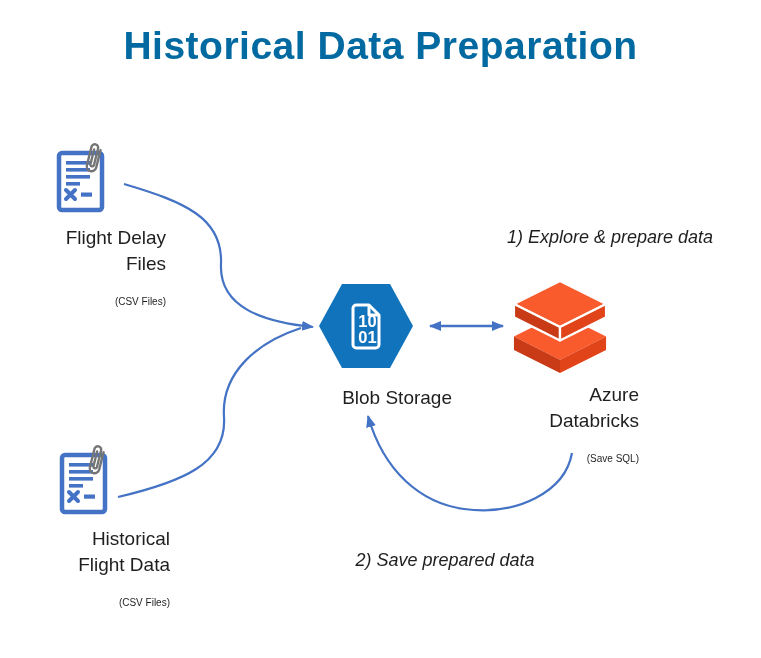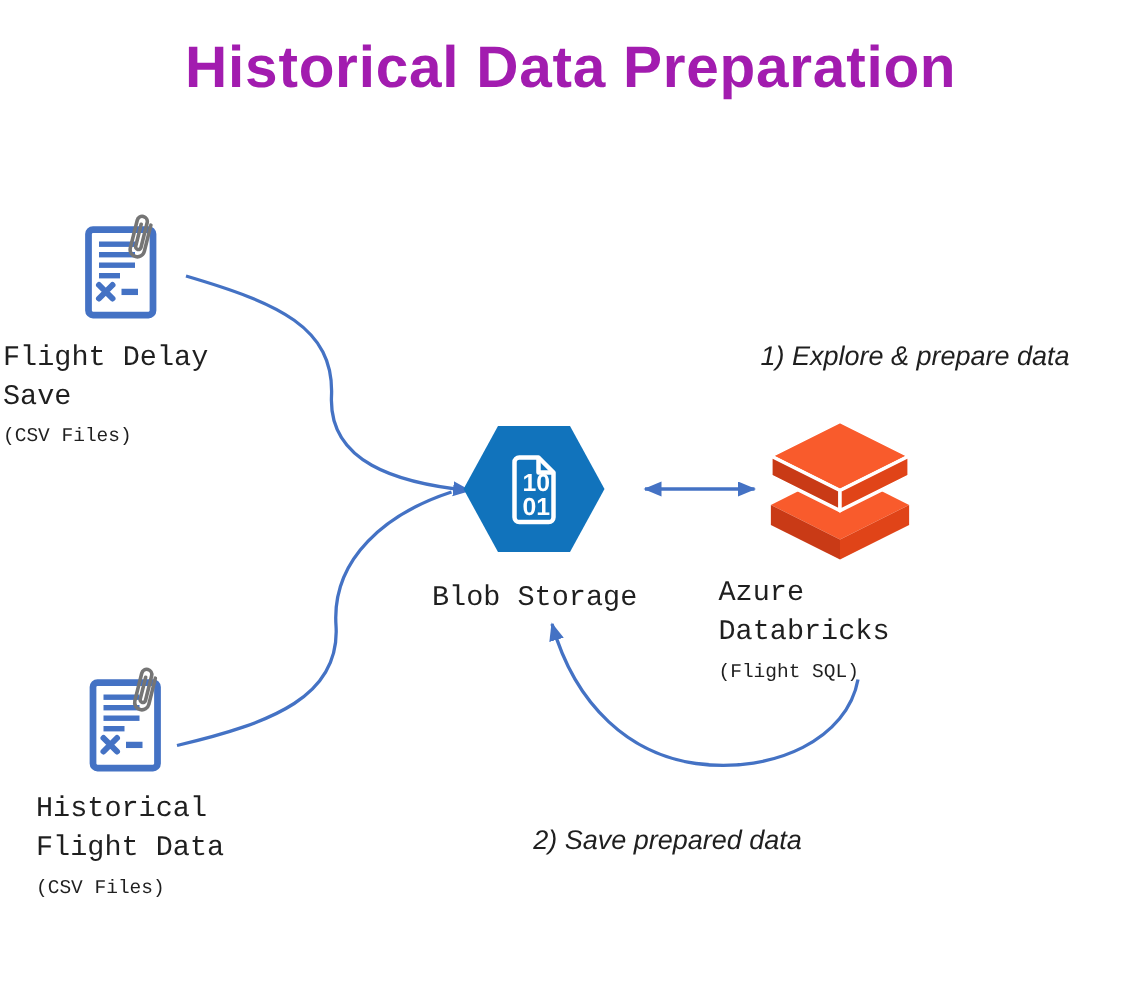--- a/index.html
+++ b/index.html
@@ -2,28 +2,28 @@
 <html><head>
 <meta charset="utf-8">
 <style>
   html,body { margin:0; padding:0; background:#fff; }
   .canvas {
     position:relative; width:761px; height:658px; background:#ffffff;
     font-family:"Liberation Sans", sans-serif; color:#1f1f1f; overflow:hidden;
   }
   .title {
     position:absolute; top:24px; left:0; right:0; margin:0;
-    text-align:center; font-size:39px; font-weight:bold; color:#a21caf;
+    text-align:center; font-size:39px; font-weight:bold; color:#0369a1;
     letter-spacing:0.5px;
   }
   .connectors { position:absolute; left:0; top:0; width:761px; height:658px; pointer-events:none; }
   .abs { position:absolute; }
-  .node-label { text-align:left; font-size:19px; line-height:1.37;font-family:Liberation Mono, monospace; }
+  .node-label { text-align:right; font-size:19px; line-height:1.37; }
   .node-label .line { display:block; }
-  .sublabel { display:block; font-size:13px; line-height:1.3; margin-top:6px; }
+  .sublabel { display:block; font-size:10px; line-height:1.3; margin-top:18px; }
   .annotation { text-align:center; font-size:18px; font-style:italic; line-height:1.45; }
   svg text { font-family:"Liberation Sans", sans-serif; }
 </style>
 </head>
 <body>
 
 <div class="canvas">
 
   <h1 class="title">Historical Data Preparation</h1>
 
@@ -50,47 +50,47 @@
         <rect x="26" y="54.5" width="11" height="4.2"></rect>
       </g>
       <path d="M11 52 L20 61 M20 52 L11 61" fill="none" stroke-width="4" stroke-linecap="round" stroke="#4472c4"></path>
       <g fill="none" stroke-width="2.4" stroke-linecap="round" transform="translate(33 3) rotate(14 7 17)" stroke="#757575">
         <path d="M 10.5 8 V 26 a 4.8 4.8 0 0 1 -9.6 0 V 7 a 3.4 3.4 0 0 1 6.8 0 V 24 a 1.8 1.8 0 0 1 -3.6 0 V 9"></path>
       </g>
     </svg>
   </div>
   <div class="abs node-label" style="left:2px; top:225px; width:164px;">
     <span class="line">Flight Delay</span>
-    <span class="line">Save</span>
+    <span class="line">Files</span>
     <span class="sublabel">(CSV Files)</span>
   </div>
 
   <div class="abs" style="left:58px; top:440px;">
     <svg width="62" height="78" viewBox="0 0 62 78">
       <rect x="4" y="15" width="43" height="57" rx="3" fill="#ffffff" stroke-width="4.5" stroke="#4472c4"></rect>
       <g fill="#4472c4">
         <rect x="11" y="23" width="24" height="3.6"></rect>
         <rect x="11" y="30" width="24" height="3.6"></rect>
         <rect x="11" y="37" width="24" height="3.6"></rect>
         <rect x="11" y="44" width="14" height="3.6"></rect>
         <rect x="26" y="54.5" width="11" height="4.2"></rect>
       </g>
       <path d="M11 52 L20 61 M20 52 L11 61" fill="none" stroke-width="4" stroke-linecap="round" stroke="#4472c4"></path>
       <g fill="none" stroke-width="2.4" stroke-linecap="round" transform="translate(33 3) rotate(14 7 17)" stroke="#757575">
         <path d="M 10.5 8 V 26 a 4.8 4.8 0 0 1 -9.6 0 V 7 a 3.4 3.4 0 0 1 6.8 0 V 24 a 1.8 1.8 0 0 1 -3.6 0 V 9"></path>
       </g>
     </svg>
   </div>
-  <div class="abs node-label" style="left:24px; top:526px; width:170px;">
+  <div class="abs node-label" style="left:0; top:526px; width:170px;">
     <span class="line">Historical</span>
     <span class="line">Flight Data</span>
     <span class="sublabel">(CSV Files)</span>
   </div>
 
-  <div class="abs" style="left:306px; top:281px;">
+  <div class="abs" style="left:316px; top:281px;">
     <svg width="100" height="90" viewBox="0 0 100 90">
       <polygon points="26,3 74,3 97,45 74,87 26,87 3,45" fill="#1173bc"></polygon>
       <g fill="none" stroke="#ffffff" stroke-width="3" stroke-linejoin="round">
         <path d="M40 24 h13 l10 10 v29.8 a3.2 3.2 0 0 1 -3.2 3.2 h-19.6 a3.2 3.2 0 0 1 -3.2 -3.2 v-36.6 a3.2 3.2 0 0 1 3.2 -3.2 z"></path>
         <path d="M53 24 v10 h10"></path>
       </g>
       <text x="51.5" y="46" text-anchor="middle" font-size="16.5" font-weight="bold" fill="#ffffff">10</text>
       <text x="51.5" y="62" text-anchor="middle" font-size="16.5" font-weight="bold" fill="#ffffff">01</text>
     </svg>
   </div>
@@ -108,21 +108,21 @@
       <g stroke="#ffffff" stroke-width="2.4" stroke-linejoin="round">
         <polygon points="52,2 100,26 52,50 4,26" fill="#f95b2c"></polygon>
         <polygon points="4,26 52,50 52,64 4,40" fill="#c93a16"></polygon>
         <polygon points="52,50 100,26 100,40 52,64" fill="#e04418"></polygon>
       </g>
     </svg>
   </div>
   <div class="abs node-label" style="left:479px; top:382px; width:160px;">
     <span class="line">Azure</span>
     <span class="line">Databricks</span>
-    <span class="sublabel">(Flight SQL)</span>
+    <span class="sublabel">(Save SQL)</span>
   </div>
 
   <div class="abs annotation" style="left:470px; top:224px; width:280px;">1) Explore &amp; prepare data</div>
   <div class="abs annotation" style="left:325px; top:547px; width:240px;">
     <span style="display:block">2) Save prepared data</span>
   </div>
 
 </div>
 
 </body></html>

